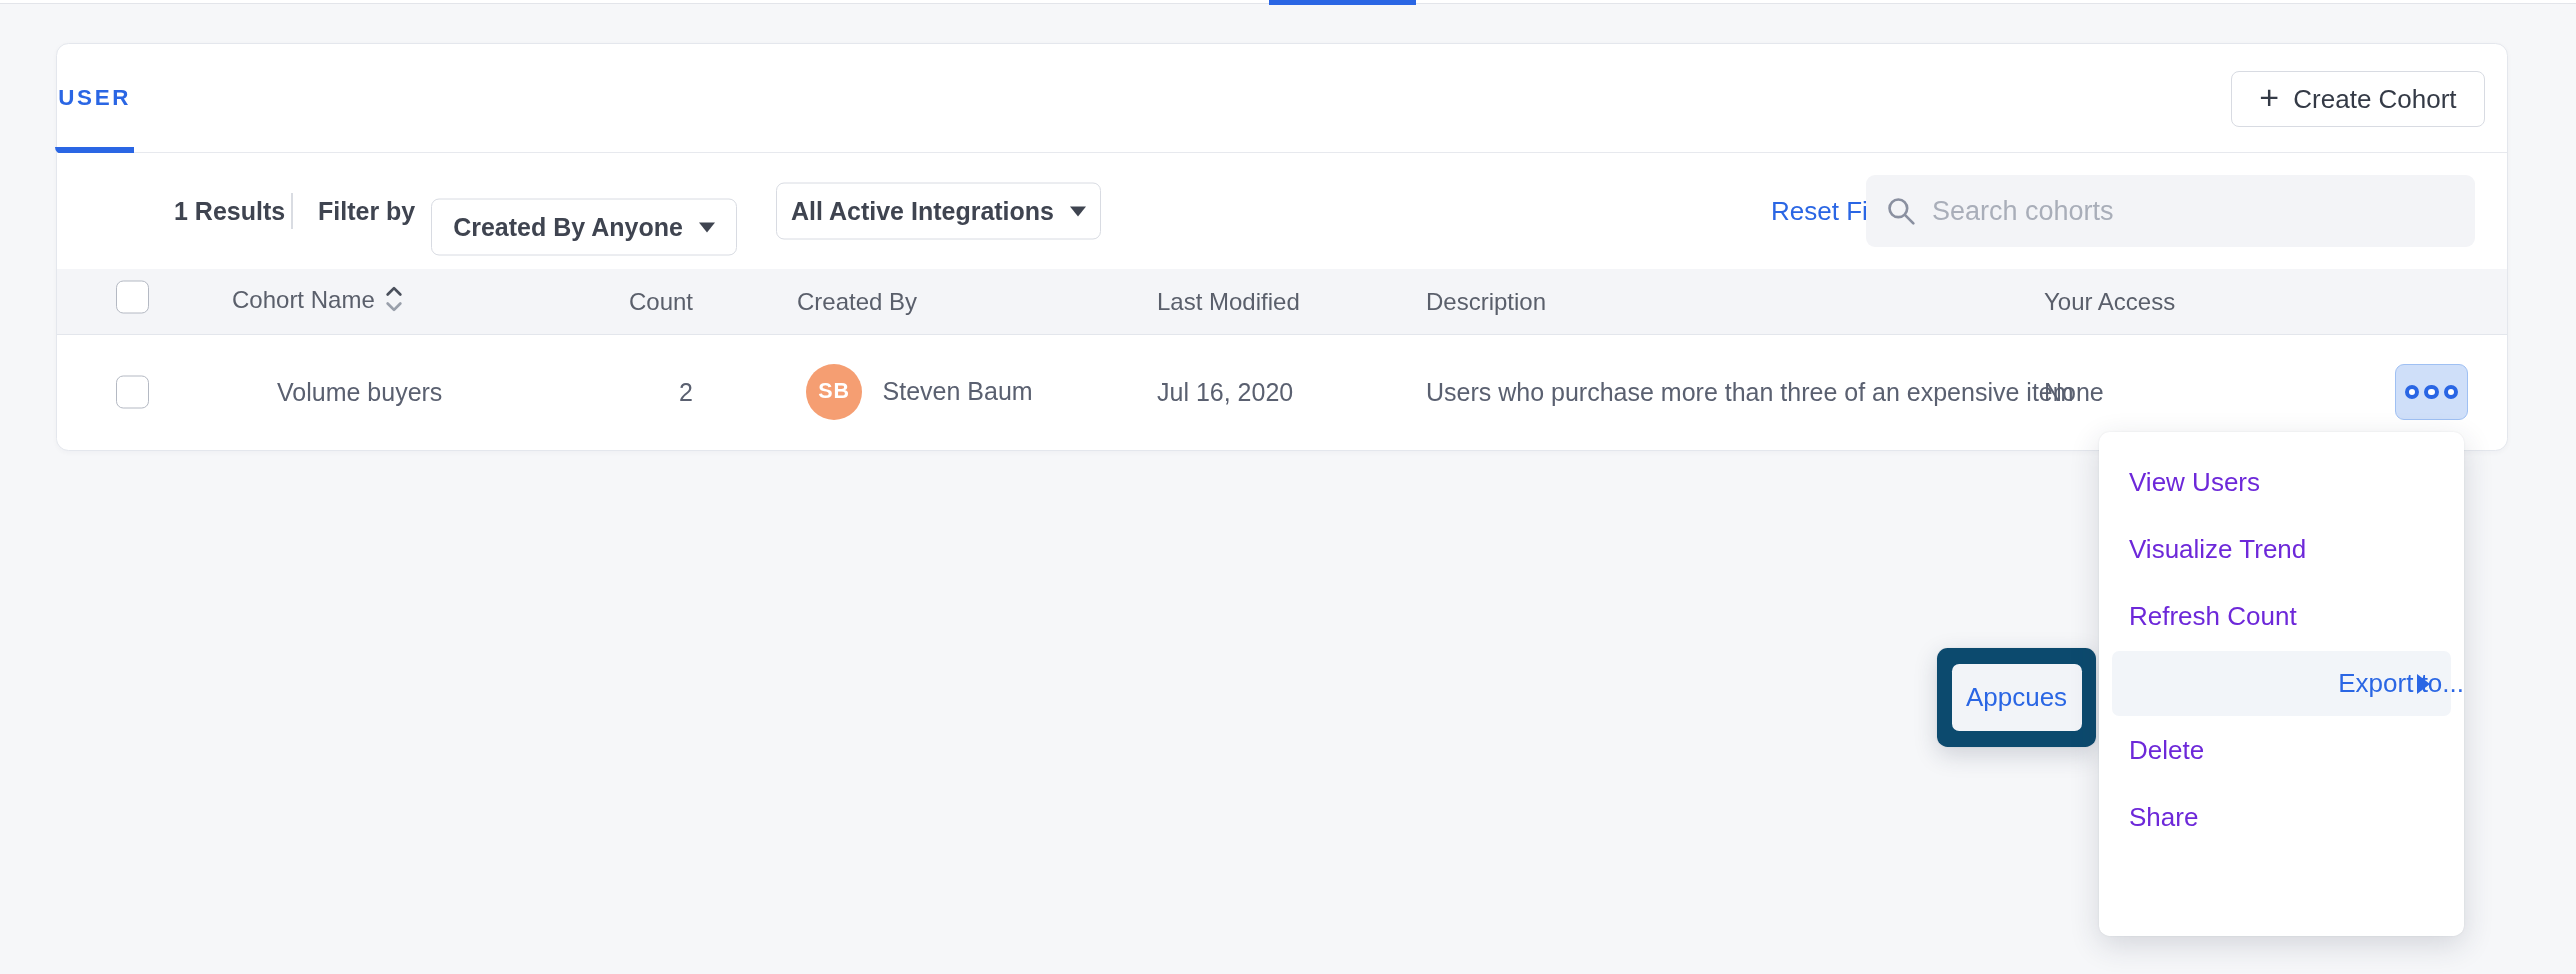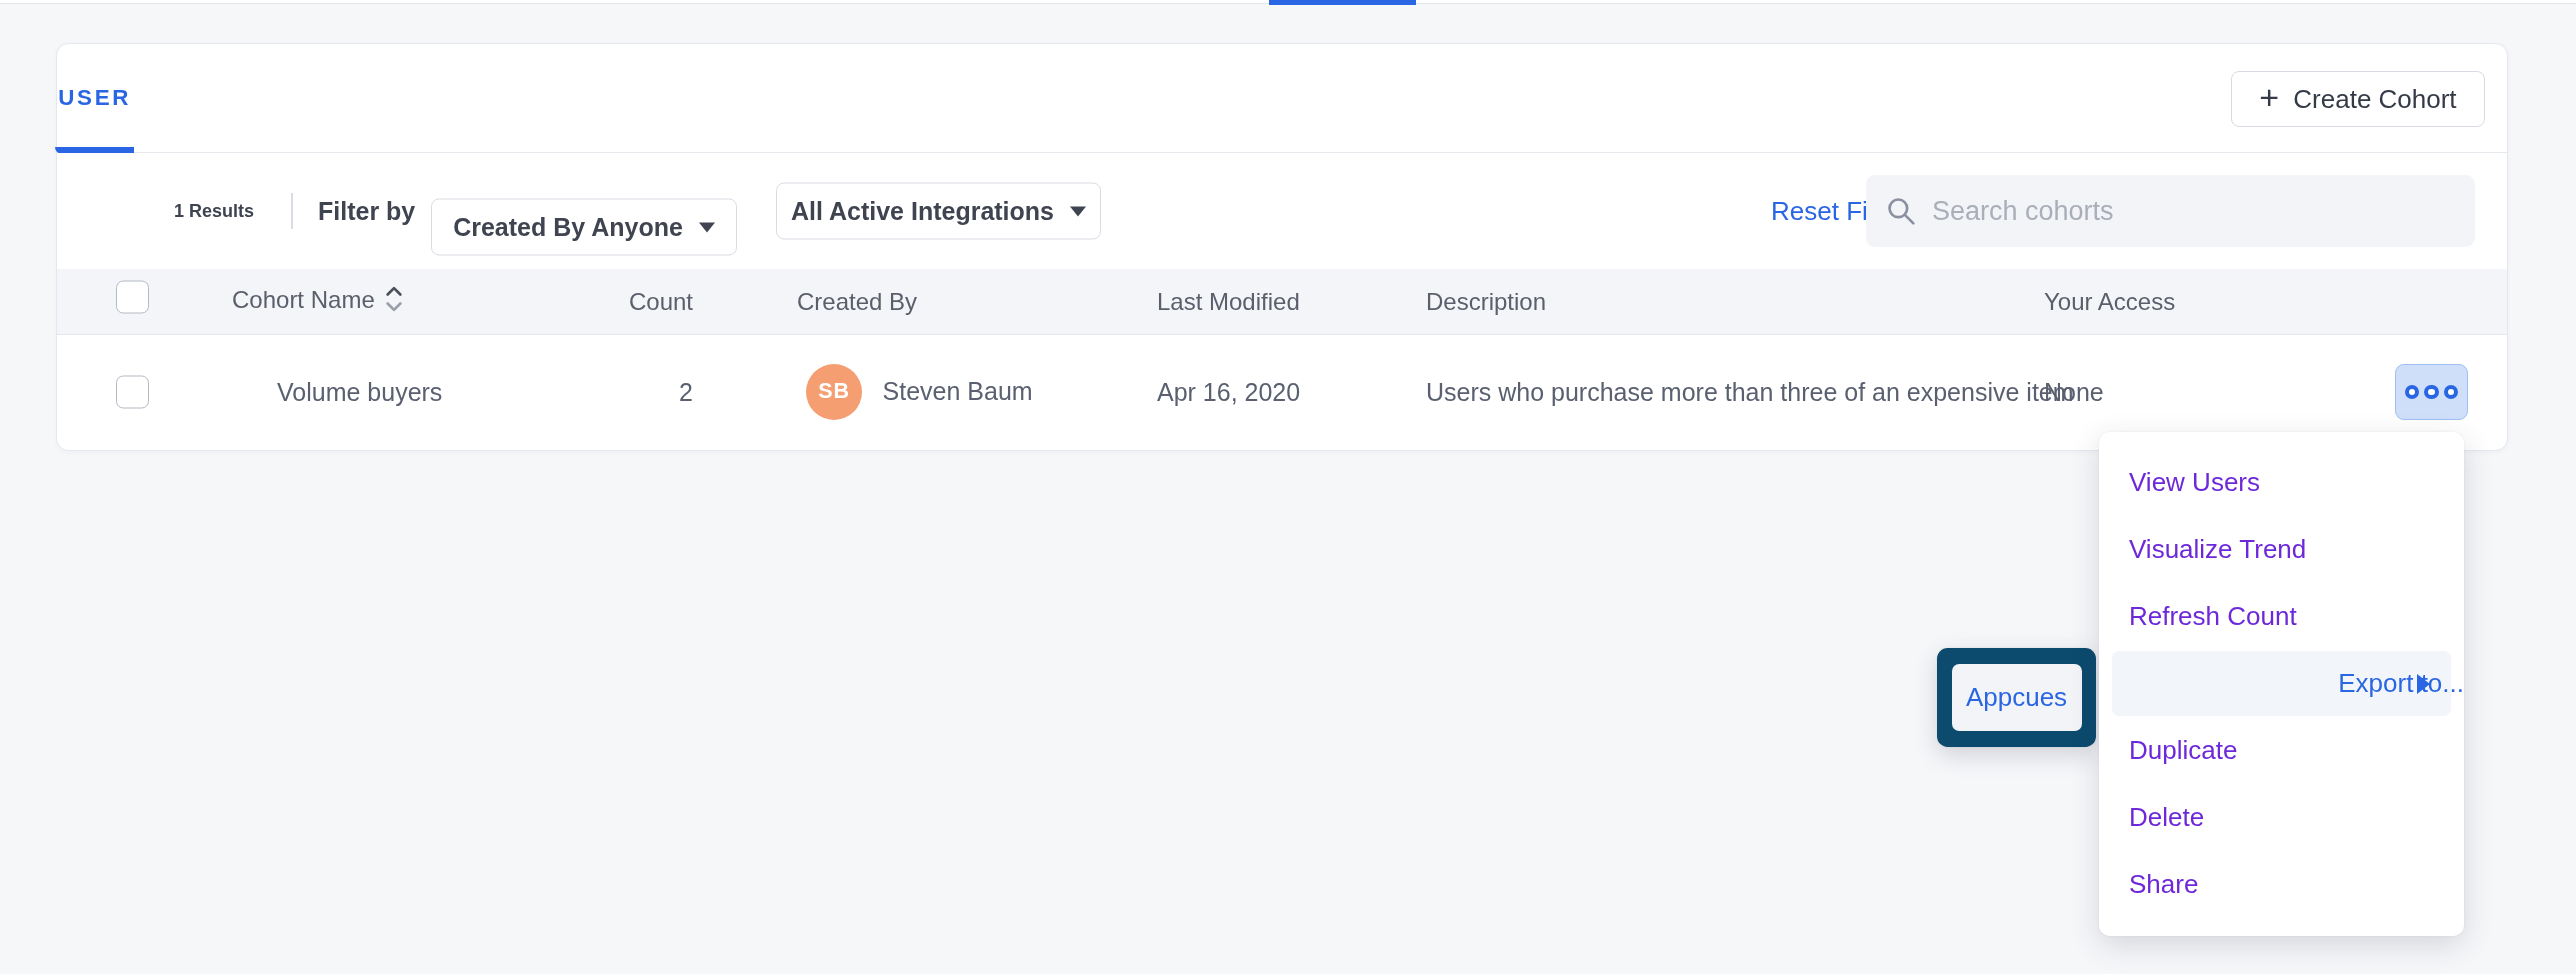--- a/index.html
+++ b/index.html
@@ -49,21 +49,21 @@
   .create-btn{
     position:absolute;right:22.4px;top:27px;height:56px;
     display:flex;align-items:center;gap:14.3px;padding:0 27px;
     background:#fff;border:1.8px solid var(--control-border);border-radius:8px;
     font-size:26px;color:#343a46;font-weight:500;cursor:pointer;
   }
   .plus-icon{font-size:34px;font-weight:300;color:#343a46;line-height:1;margin-top:-3.6px;}
   
   .filter-row{position:relative;height:116px;background:#fff;}
   .filter-row .vcenter{position:absolute;top:50%;transform:translateY(-50%);}
-  .results-label{left:117px;font-size:18px;font-weight:700;color:var(--text-dark);}
+  .results-label{left:117px;font-size:25px;font-weight:700;color:var(--text-dark);}
   .filter-divider{left:234px;width:1.8px;height:36px;background:var(--divider);}
   .filter-by-label{left:261px;font-size:25px;font-weight:700;color:var(--text-dark);}
   .dropdown{
     height:57px;display:flex;align-items:center;gap:16px;
     border:1.8px solid var(--control-border);border-radius:8px;background:#fff;
     font-size:25px;font-weight:700;color:var(--text-dark);cursor:pointer;
     justify-content:center;
   }
   .dd-created{left:374px;width:306px;margin-top:16px;}
   .dd-integrations{left:719px;width:325px;}
@@ -201,41 +201,40 @@
   </div>
 
   <div class="trow">
     <span class="checkbox"></span>
     <span class="cell col-name cohort-link">Volume buyers</span>
     <span class="cell col-count count-val">2</span>
     <span class="cell createdby-cell">
       <span class="avatar">SB</span>
       <span>Steven Baum</span>
     </span>
-    <span class="cell col-modified">Apr 16, 2020</span>
+    <span class="cell col-modified">Jul 16, 2020</span>
     <span class="cell col-desc desc-cell">Users who purchase more than three of an expensive item</span>
     <span class="cell col-access">None</span>
     <div class="ellipsis-btn">
       <span class="dot"></span>
       <span class="dot"></span>
       <span class="dot"></span>
     </div>
   </div>
 
 </div>
 
 <ul class="context-menu">
   <li class="menu-item">View Users</li>
   <li class="menu-item">Visualize Trend</li>
   <li class="menu-item">Refresh Count</li>
   <li class="menu-item highlighted">
     <span>Export to...</span>
     <span class="submenu-arrow"></span>
   </li>
-  <li class="menu-item">Duplicate</li>
   <li class="menu-item">Delete</li>
   <li class="menu-item">Share</li>
 </ul>
 
 <div class="submenu">
   <div class="submenu-item">Appcues</div>
 </div>
 
 
 </body></html>

